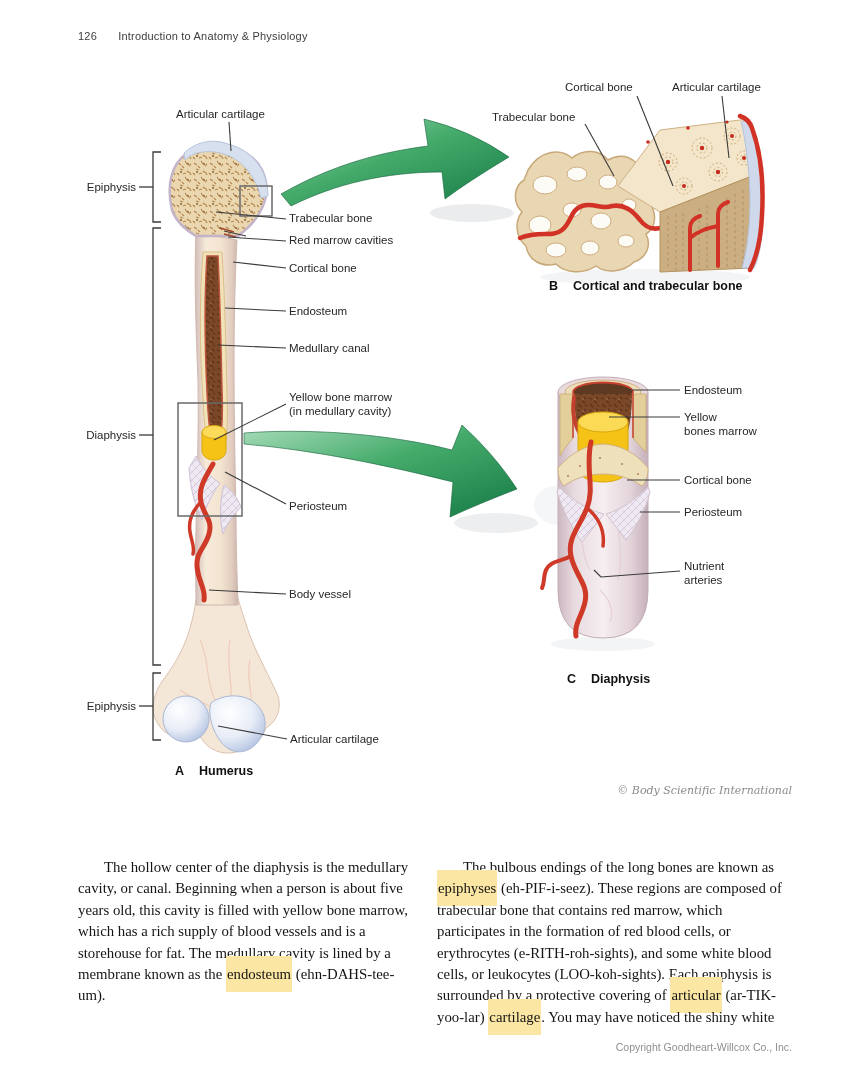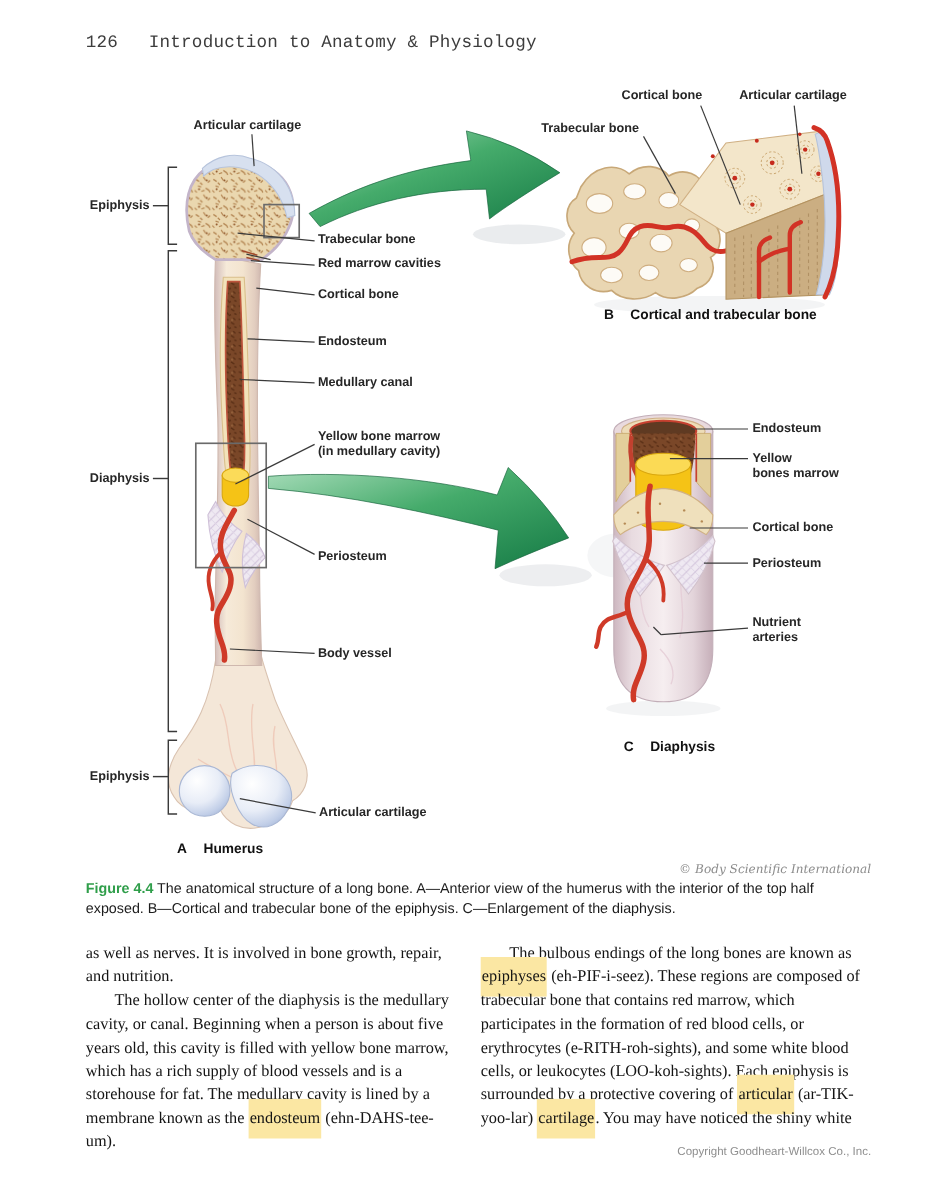--- a/index.html
+++ b/index.html
@@ -1,21 +1,21 @@
 <!DOCTYPE html>
 <html style="--figure-green: #2f9e4a; --highlight-yellow: #fbe7a3; --arrow-green-light: #a9ddbb; --arrow-green-dark: #157a45; --vessel-red: #cf3a28; --bone-cream: #f4e7d8; --trabecular-tan: #ead7af; --marrow-brown: #7a4728; --marrow-yellow: #f5c316; --cartilage-blue: #d7e0ef;"><head>
 <meta charset="utf-8">
 <style>
   html,body{margin:0;padding:0;background:#ffffff;}
   .page{position:relative;width:849px;height:1087px;background:#fff;
         font-family:"Liberation Sans",sans-serif;overflow:hidden;}
-  .hdr{position:absolute;left:78px;top:30px;font-size:16px;color:#3d3d3d;letter-spacing:.2px;font-family:Liberation Mono, monospace;}
+  .hdr{position:absolute;left:78px;top:30px;font-size:11px;color:#3d3d3d;letter-spacing:.2px;}
   .hdr .pg{margin-right:18px;}
   svg.fig{position:absolute;left:0;top:0;}
-  .lbl{position:absolute;font-size:11.5px;line-height:14px;color:#262626;white-space:nowrap;font-weight:bold;}
+  .lbl{position:absolute;font-size:11.5px;line-height:14px;color:#262626;white-space:nowrap;}
   .lbl .l2{display:block;}
   .lbl-right{text-align:right;width:66px;}
   .panel-caption{position:absolute;font-size:12.5px;font-weight:bold;color:#111;white-space:nowrap;}
   .panel-caption .pc-t{margin-left:15px;}
   .credit{position:absolute;right:57px;top:784px;font-family:"DejaVu Serif",serif;
           font-style:italic;font-size:11px;color:#8b8b8b;}
   .fig-caption{position:absolute;left:78px;top:799px;width:716px;font-size:13px;
                line-height:17.5px;color:#1c1c1c;}
   .fig-num{color:var(--figure-green,#2f9e4a);font-weight:bold;}
   .col{position:absolute;top:857px;font-family:"Liberation Serif",serif;font-size:14.8px;
@@ -278,21 +278,21 @@
   <div class="lbl" style="left:289px;top:341px">Medullary canal</div>
   <div class="lbl" style="left:289px;top:390px">
     <span class="l2">Yellow bone marrow</span>
     <span class="l2">(in medullary cavity)</span>
   </div>
   <div class="lbl lbl-right" style="left:70px;top:428px">Diaphysis</div>
   <div class="lbl" style="left:289px;top:499px">Periosteum</div>
   <div class="lbl" style="left:289px;top:587px">Body vessel</div>
   <div class="lbl lbl-right" style="left:70px;top:699px">Epiphysis</div>
   <div class="lbl" style="left:290px;top:732px">Articular cartilage</div>
-  <div class="panel-caption" style="left:161px;top:764px">
+  <div class="panel-caption" style="left:175px;top:764px">
     <span>A</span><span class="pc-t">Humerus</span>
   </div>
 
   <div class="lbl" style="left:565px;top:80px">Cortical bone</div>
   <div class="lbl" style="left:672px;top:80px">Articular cartilage</div>
   <div class="lbl" style="left:492px;top:110px">Trabecular bone</div>
   <div class="panel-caption" style="left:549px;top:279px">
     <span>B</span><span class="pc-t">Cortical and trabecular bone</span>
   </div>
 
@@ -306,27 +306,22 @@
   <div class="lbl" style="left:684px;top:559px">
     <span class="l2">Nutrient</span>
     <span class="l2">arteries</span>
   </div>
   <div class="panel-caption" style="left:567px;top:672px">
     <span>C</span><span class="pc-t">Diaphysis</span>
   </div>
 
   <div class="credit">© Body Scientific International</div>
 
-  <div class="fig-caption">
-    <span class="fig-num">Figure 4.4</span>
-    <span>The anatomical structure of a long bone. A—Anterior view of the humerus with the interior of the top half exposed. B—Cortical and trabecular bone of the epiphysis. C—Enlargement of the diaphysis.</span>
-  </div>
 
   <div class="col col-left">
-    <p class="bp"><span>as well as nerves. It is involved in bone growth, repair, and nutrition.</span></p>
     <p class="bp indent"><span>The hollow center of the diaphysis is the medullary cavity, or canal. Beginning when a person is about five years old, this cavity is filled with yellow bone marrow, which has a rich supply of blood vessels and is a storehouse for fat. The medullary cavity is lined by a membrane known as the </span><span class="hl">endosteum</span><span> (ehn-DAHS-tee-um).</span></p>
   </div>
   <div class="col col-right">
     <p class="bp indent"><span>The bulbous endings of the long bones are known as </span><span class="hl">epiphyses</span><span> (eh-PIF-i-seez). These regions are composed of trabecular bone that contains red marrow, which participates in the formation of red blood cells, or erythrocytes (e-RITH-roh-sights), and some white blood cells, or leukocytes (LOO-koh-sights). Each epiphysis is surrounded by a protective covering of </span><span class="hl">articular</span><span> (ar-TIK-yoo-lar) </span><span class="hl">cartilage</span><span>. You may have noticed the shiny white</span></p>
   </div>
 
   <div class="footer">Copyright Goodheart-Willcox Co., Inc.</div>
 </div>
 
 </body></html>

